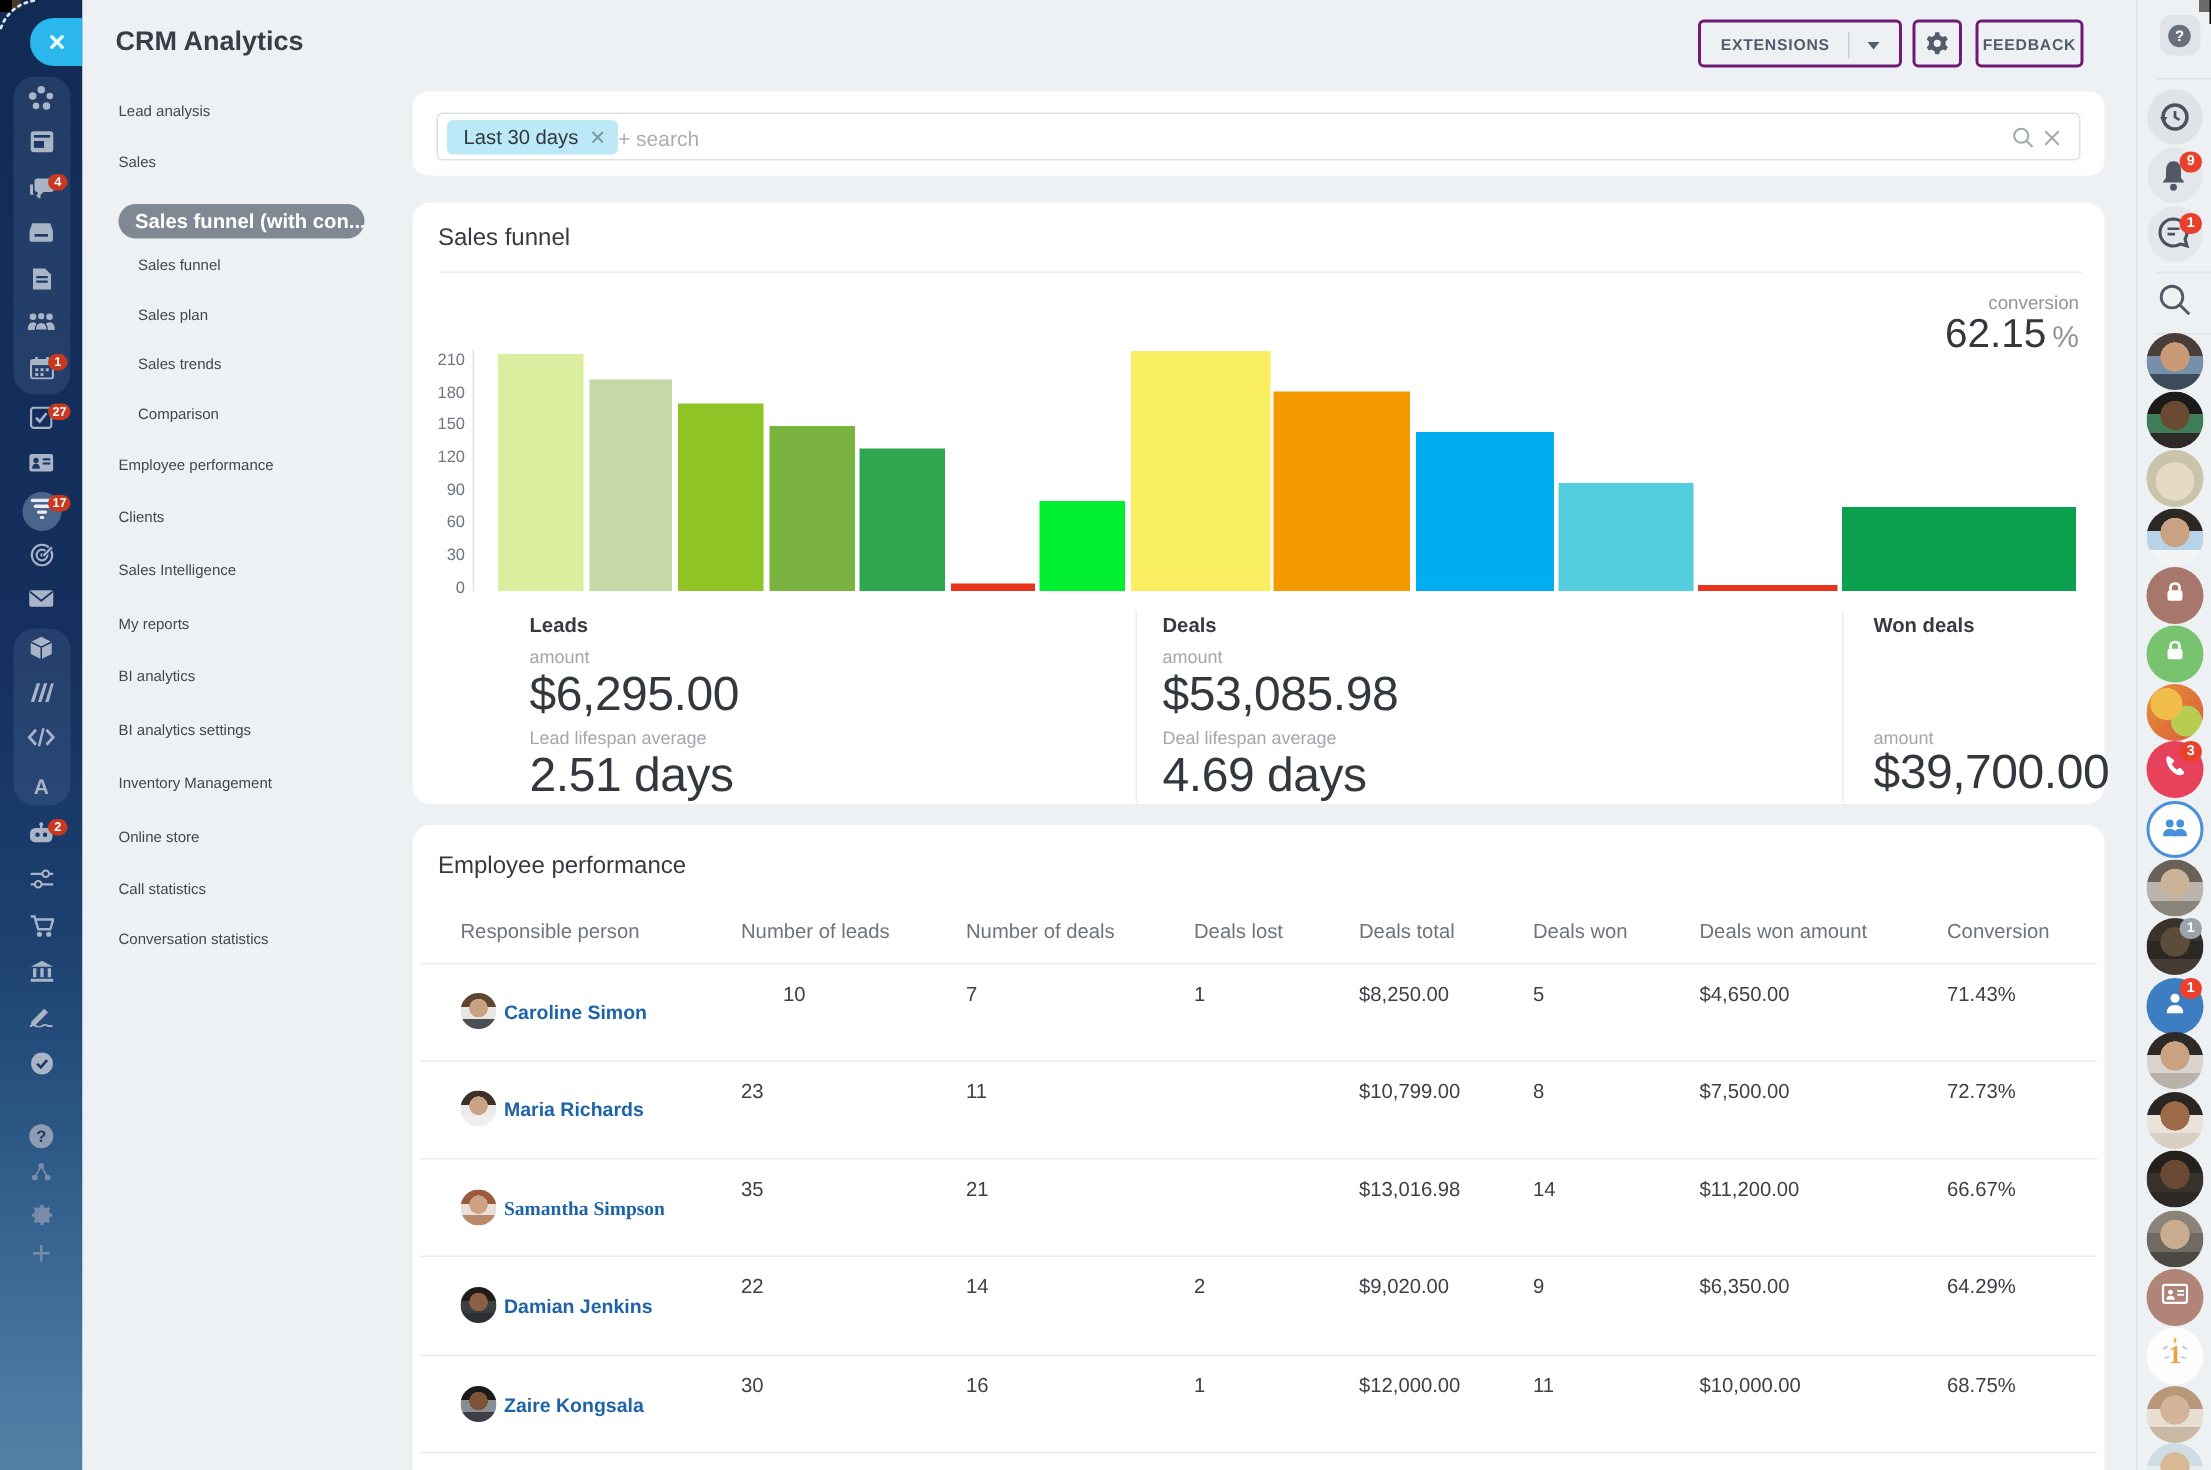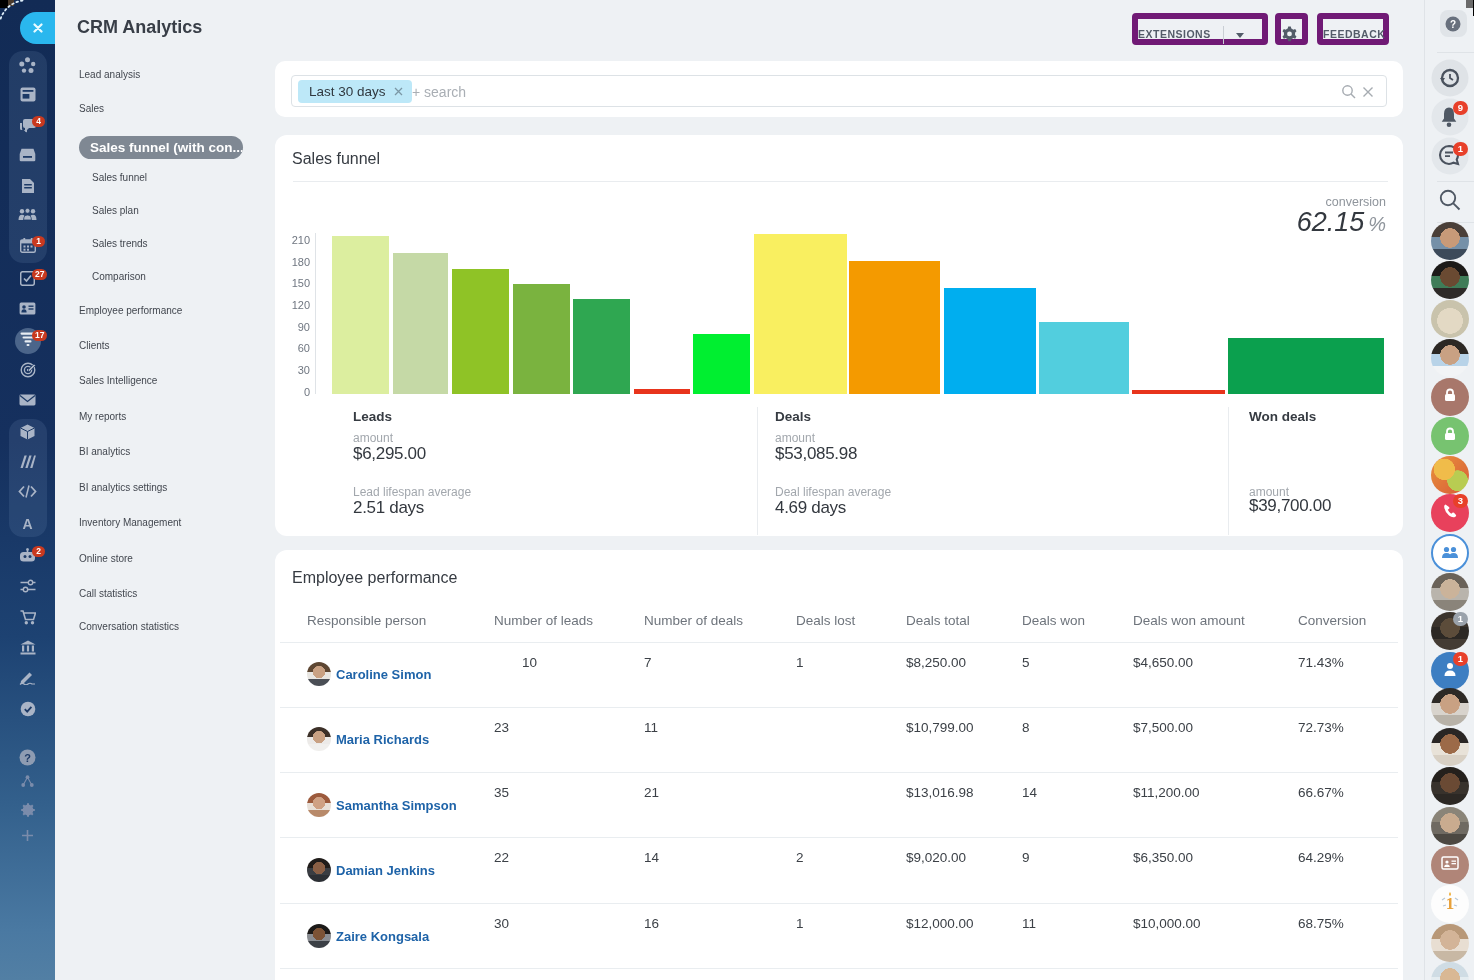--- a/index.html
+++ b/index.html
@@ -13,43 +13,43 @@
 .badge { position:absolute; min-width:13px; height:11px; padding:0 3px; border-radius:6px; background:#c8391f;
   color:#fff; font-size:8.5px; line-height:11px; text-align:center; font-weight:bold; }
 #sidebar { position:absolute; left:55px; top:0; width:215px; height:980px; background:#eef1f4; }
 #sbtitle { position:absolute; left:22px; top:17px; font-size:18px; font-weight:bold; color:#383e47; white-space:nowrap;}
 .mi { position:absolute; left:24px; font-size:10px; color:#42474f; white-space:nowrap; }
 .mi2 { left:37px; }
 #selpill { position:absolute; left:24px; top:136px; width:164px; height:23px; background:#7f8893; border-radius:12px;
   color:#fff; font-size:13.5px; font-weight:bold; line-height:23px; padding-left:11px; white-space:nowrap; overflow:hidden;}
 #main { position:absolute; left:270px; top:0; width:1145px; height:980px; }
 #pgtitle { position:absolute; left:13px; top:19px; font-size:19.5px; color:#4c5158; }
-.tbtn { position:absolute; top:13px; height:32px; border:6px solid #701a75; border-radius:4px; color:#535c69;
-  font-size:10.5px; font-weight:bold; letter-spacing:0.5px; text-align:left; }
+.tbtn { position:absolute; top:13px; height:32px; border:2px solid #701a75; border-radius:4px; color:#535c69;
+  font-size:10.5px; font-weight:bold; letter-spacing:0.5px; text-align:center; }
 #searchcard { position:absolute; left:5px; top:61px; width:1128px; height:56px; background:#fff; border-radius:10px; }
 #searchfield { position:absolute; left:16px; top:14px; width:1096px; height:32px; border:1px solid #dde2e6; border-radius:4px; background:#fff; }
 #tag { position:absolute; left:6px; top:4px; height:23px; background:#bde8f8; border-radius:4px; font-size:13.5px;
   color:#30383f; line-height:23px; padding:0 26px 0 11px; }
 
 #plussearch { position:absolute; left:120px; top:8px; color:#a9aeb4; font-size:14px; }
 .card { position:absolute; left:5px; width:1128px; background:#fff; border-radius:12px; }
 #chartcard { top:135px; height:401px; }
 #tablecard { top:550px; height:500px; }
 .cardtitle { position:absolute; left:17px; top:15px; font-size:16px; color:#363b42; }
 #chartdivider { position:absolute; left:18px; right:15px; top:46px; height:1px; background:#e9ecef; }
 #convlabel { position:absolute; right:17px; top:60px; font-size:12.5px; color:#8f959c; text-align:right; }
-#convval { position:absolute; right:17px; top:72px; font-size:27px; color:#33383f;font-style:italic; }
+#convval { position:absolute; right:17px; top:72px; font-size:27px; color:#33383f; }
 #convval span { font-size:20px; color:#8f959c; }
 .ylab { position:absolute; font-size:11px; color:#6f7680; text-align:right; width:30px; }
 #yaxis { position:absolute; left:40px; top:98px; width:1px; height:161px; background:#dfe3e7; }
 .bar { position:absolute; }
 .statdiv { position:absolute; top:272px; width:1px; height:128px; background:#e9ecef; }
 .slabel { position:absolute; font-size:13.5px; font-weight:bold; color:#363b42; }
 .smuted { position:absolute; font-size:12px; color:#a2a7ad; }
-.sval { position:absolute; font-size:17px; color:#33383f; letter-spacing:-0.3px; }
+.sval { position:absolute; font-size:32px; color:#33383f; letter-spacing:-0.3px; }
 .th { position:absolute; top:63px; font-size:13.5px; color:#6e747c; }
 .rowline { position:absolute; left:5px; width:1118px; height:1px; background:#e9edf0; }
 .avatar { position:absolute; width:24px; height:24px; border-radius:50%; }
 .pname { position:absolute; font-size:13px; font-weight:bold; color:#1e63a8; }
 .tv { position:absolute; font-size:13.5px; color:#3c4147; }
 #rrail { position:absolute; left:1424px; top:0; width:50px; height:980px; background:#eef1f4; border-left:1px solid #dfe3e7; }
 .rr { position:absolute; left:50%; transform:translate(-50%,-50%); border-radius:50%; }
 .rbadge { position:absolute; min-width:15px; height:14px; padding:0 3px; border-radius:7px; background:#e8402a;
   color:#fff; font-size:9.5px; line-height:14px; text-align:center; font-weight:bold; z-index:5;}
 </style></head>
@@ -325,21 +325,21 @@
 <div class="avatar" style="left:32px; top:177.4px; background:radial-gradient(circle at 50% 42%, #c9a183 0 33%, rgba(0,0,0,0) 34%), linear-gradient(180deg, #3c3028 0 40%, #eceae8 40% 72%, #f0efed 72%);"></div>
 <div class="pname" style="left:61px; top:182.4px;">Maria Richards</div>
 <div class="tv" style="left:219px; top:170.1px;">23</div>
 <div class="tv" style="left:369px; top:170.1px;">11</div>
 <div class="tv" style="left:631px; top:170.1px;">$10,799.00</div>
 <div class="tv" style="left:747px; top:170.1px;">8</div>
 <div class="tv" style="left:858px; top:170.1px;">$7,500.00</div>
 <div class="tv" style="left:1023px; top:170.1px;">72.73%</div>
 <div class="rowline" style="top:221.8px;"></div>
 <div class="avatar" style="left:32px; top:242.6px; background:radial-gradient(circle at 50% 42%, #cfa184 0 33%, rgba(0,0,0,0) 34%), linear-gradient(180deg, #9c5a3c 0 40%, #e8e0d8 40% 72%, #b88a6a 72%);"></div>
-<div class="pname" style="left:61px; top:247.6px;">Samantha Simpson</div>
+<div class="pname" style="left:61px; top:247.6px;font-family:Liberation Serif, serif;">Samantha Simpson</div>
 <div class="tv" style="left:219px; top:234.8px;">35</div>
 <div class="tv" style="left:369px; top:234.8px;">21</div>
 <div class="tv" style="left:631px; top:234.8px;text-align:center;">$13,016.98</div>
 <div class="tv" style="left:747px; top:234.8px;">14</div>
 <div class="tv" style="left:858px; top:234.8px;">$11,200.00</div>
 <div class="tv" style="left:1023px; top:234.8px;">66.67%</div>
 <div class="rowline" style="top:287.3px;"></div>
 <div class="avatar" style="left:32px; top:308.1px; background:radial-gradient(circle at 50% 42%, #8a5f45 0 33%, rgba(0,0,0,0) 34%), linear-gradient(180deg, #201c1a 0 40%, #3a3d42 40% 72%, #2c2f34 72%);"></div>
 <div class="pname" style="left:61px; top:313.1px;">Damian Jenkins</div>
 <div class="tv" style="left:219px; top:300.3px;">22</div>

